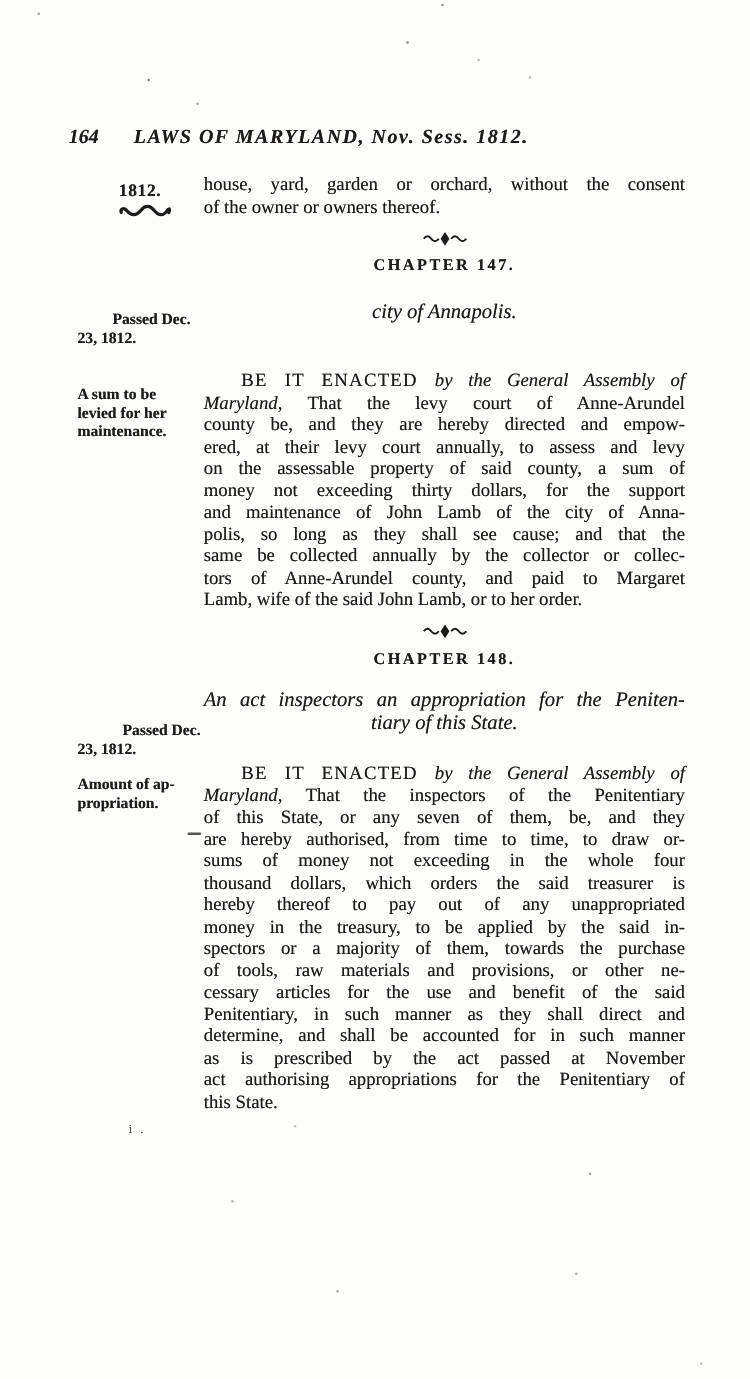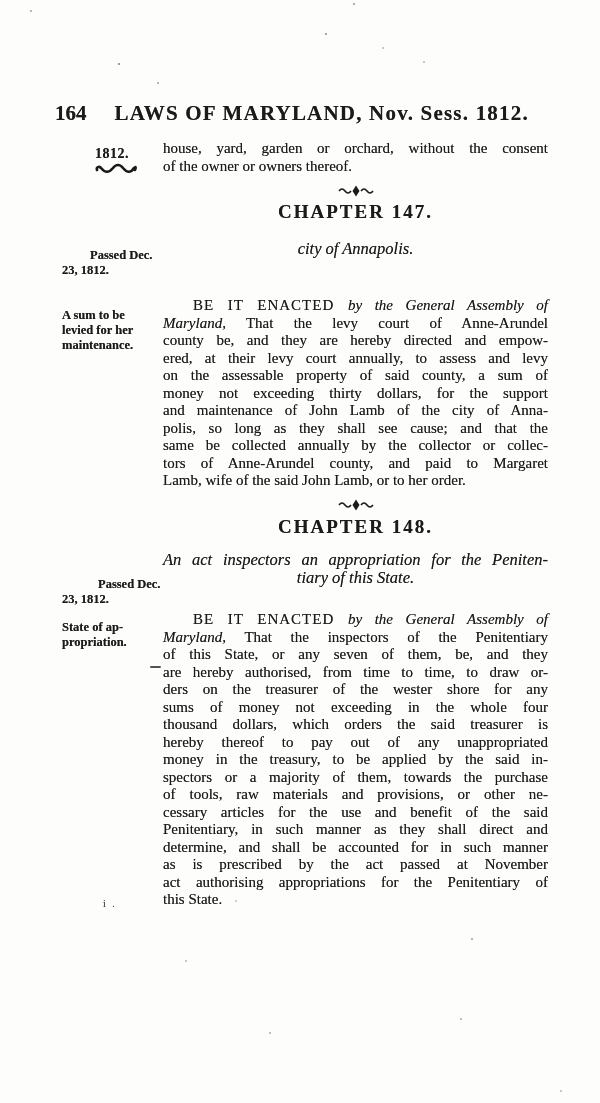--- a/index.html
+++ b/index.html
@@ -9,36 +9,36 @@
     font-family:"Liberation Serif","DejaVu Serif",serif;
     color:#1c1b18;
   }
   .page{position:relative;width:600px;height:1103px;background:#fdfdfb;}
   .ink{text-shadow:0 0 .5px rgba(28,27,24,.65);}
 
   
   .header{
     position:absolute;top:101px;left:55px;right:28px;
     display:flex;align-items:baseline;
-    font-weight:700;font-size:21px;letter-spacing:1.2px;white-space:nowrap;
+    font-weight:700;font-size:16px;letter-spacing:1.2px;white-space:nowrap;font-style:italic;
   }
   .pagenum{margin-right:28px;letter-spacing:0;}
   .runtitle{flex:1;}
 
   
   .col{position:absolute;left:163px;width:385px;}
   .par{font-size:15px;line-height:17.5px;}
   .par .ln{text-align:justify;text-align-last:justify;}
   .par .ln-last{text-align-last:left;}
   .indent-first .ln:first-child{text-indent:30px;}
   .it{font-style:italic;}
   .sp{letter-spacing:1px;}
 
   .chap{
-    margin:0;font-size:19px;font-weight:700;letter-spacing:2px;
+    margin:0;font-size:13px;font-weight:700;letter-spacing:2px;
     text-align:center;line-height:18px;
   }
   .acttitle{font-size:16.5px;font-style:italic;line-height:18px;}
   .acttitle .ln{text-align:justify;text-align-last:justify;}
   .acttitle .ln-last{text-align-last:center;}
 
   
   .mnote{
     position:absolute;left:62px;width:106px;
     font-size:12.5px;line-height:15.2px;font-weight:600;
@@ -141,37 +141,36 @@
   <div class="mnote indent-36" style="top:577px">
       <div class="ln">Passed Dec.</div>
       <div class="ln ln-last">23, 1812.</div>
     </div>
 
   <div class="col par indent-first" style="top:611px">
       <div class="ln"><span class="sp">BE IT ENACTED </span><span class="it">by the General Assembly of</span></div>
       <div class="ln"><span class="it">Maryland,</span><span> That the inspectors of the Penitentiary</span></div>
       <div class="ln">of this State, or any seven of them, be, and they</div>
       <div class="ln">are hereby authorised, from time to time, to draw or-</div>
-      <div class="ln">ders on the treasurer of the wester shore for any</div>
       <div class="ln">sums of money not exceeding in the whole four</div>
       <div class="ln">thousand dollars, which orders the said treasurer is</div>
       <div class="ln">hereby thereof to pay out of any unappropriated</div>
       <div class="ln">money in the treasury, to be applied by the said in-</div>
       <div class="ln">spectors or a majority of them, towards the purchase</div>
       <div class="ln">of tools, raw materials and provisions, or other ne-</div>
       <div class="ln">cessary articles for the use and benefit of the said</div>
       <div class="ln">Penitentiary, in such manner as they shall direct and</div>
       <div class="ln">determine, and shall be accounted for in such manner</div>
       <div class="ln">as is prescribed by the act passed at November</div>
       <div class="ln">act authorising appropriations for the Penitentiary of</div>
       <div class="ln ln-last">this State.</div>
     </div>
 
   <div class="mnote" style="top:620px">
-      <div class="ln">State of ap-</div>
+      <div class="ln">Amount of ap-</div>
       <div class="ln ln-last">propriation.</div>
     </div>
 
   <div class="stray">i .</div>
   <div class="dash-mark"></div>
   <div class="specks"></div>
 
 </div>
 
 </body></html>

